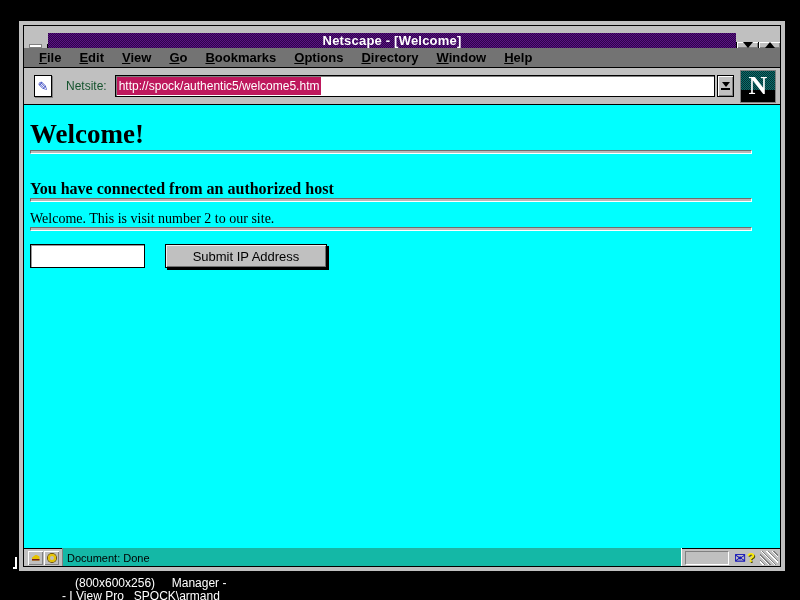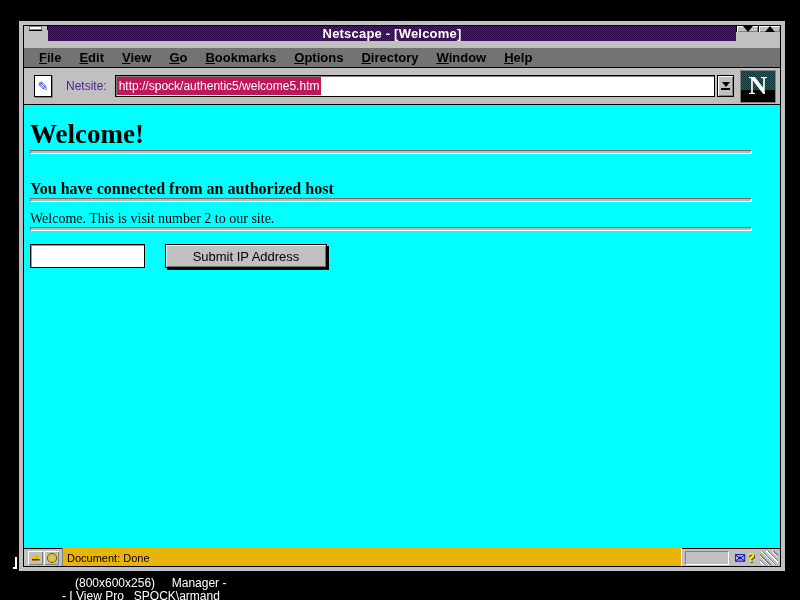--- a/index.html
+++ b/index.html
@@ -10,21 +10,21 @@
 
   
   .win {
     position:absolute; left:18px; top:20px; width:768px; height:552px;
     background:#c0c0c0; border:1px solid #000; padding:4px;
     display:flex; flex-direction:column;
   }
   .win-inner { flex:1; display:flex; flex-direction:column; border:1px solid #000; overflow:hidden; }
 
   
-  .titlebar { height:22px; display:flex; align-items:flex-start; flex:none; }
+  .titlebar { height:22px; display:flex; align-items:flex-end; flex:none; }
   .ctrlbox {
     width:24px; background:#c0c0c0; border-right:1px solid #000;
     display:flex; align-items:center; justify-content:center; cursor:default;
   }
   .ctrlbox .dash { width:13px; height:4px; background:#fff; border:1px solid #808080; box-shadow:0 1px 0 #000; }
   .titlefill {
     flex:1; display:flex; align-items:center; justify-content:center;
     background-color:#45085f;
     background-image:conic-gradient(#5a1284 0 25%, #2e0549 0 50%, #5a1284 0 75%, #2e0549 0);
     background-size:2px 2px;
@@ -49,21 +49,21 @@
   
   .toolbar {
     height:37px; flex:none; background:#c0c0c0; border-bottom:1px solid #000;
     display:flex; align-items:center; padding:0 4px 0 10px;
   }
   .loc-icon {
     width:18px; height:22px; background:#fff; border:1px solid #000; margin-right:14px;
     box-shadow:1px 1px 0 #808080; display:flex; align-items:center; justify-content:center;
     color:#2233bb; font-size:13px; transform:none;
   }
-  .loc-label { font-size:12px; color:#4c1d95; margin-right:8px; }
+  .loc-label { font-size:12px; color:#14532d; margin-right:8px; }
   .loc-field {
     flex:1; height:22px; background:#fff; border:1px solid #000;
     box-shadow:inset 1px 1px 0 #808080; display:flex; align-items:center; padding:0 1px;
     overflow:hidden; cursor:text;
   }
   .loc-sel { background:#be185d; color:#fff; font-size:12px; padding:2px 2px; white-space:nowrap; }
   .drop-btn {
     width:17px; height:22px; margin-left:2px; background:#c0c0c0; border:1px solid #000;
     box-shadow:inset 1px 1px 0 #fff, inset -1px -1px 0 #808080;
     display:flex; flex-direction:column; align-items:center; justify-content:center; cursor:default;
@@ -115,21 +115,21 @@
   }
   .key-panels { display:flex; gap:1px; }
   .key-panel {
     width:15px; height:14px; background:#c0c0c0;
     box-shadow:inset 1px 1px 0 #fff, inset -1px -1px 0 #808080;
     display:flex; align-items:center; justify-content:center;
   }
   .key-blade { width:8px; height:6px; background:#e6c300; clip-path:polygon(0 60%, 55% 0, 100% 35%, 100% 100%, 0 100%); border-bottom:2px solid #7a2020; }
   .key-ring { width:8px; height:8px; border:2px solid #e6c300; border-radius:50%; box-shadow:0 0 0 1px #6a5000; }
   .status-field {
-    flex:1; height:14px; background:#eab308; border:1px solid; border-color:#808080 #fff #fff #808080;
+    flex:1; height:14px; background:#14b8a6; border:1px solid; border-color:#808080 #fff #fff #808080;
     font-size:11px; color:#000; display:flex; align-items:center; padding:16px 4px;
   }
   .progress-box {
     width:44px; height:14px; background:#c0c0c0; border:1px solid; border-color:#808080 #fff #fff #808080;
   }
   .mail-wrap { display:flex; align-items:center; gap:1px; padding:0 2px; cursor:default; }
   .mail-icon { font-size:14px; line-height:1; color:#1818b8; text-shadow:0 0 0 #1818b8; }
   .help-glyph { font-size:13px; font-weight:bold; color:#ffee00; text-shadow:1px 1px 0 #555500; }
   .grip {
     width:18px; height:14px;

